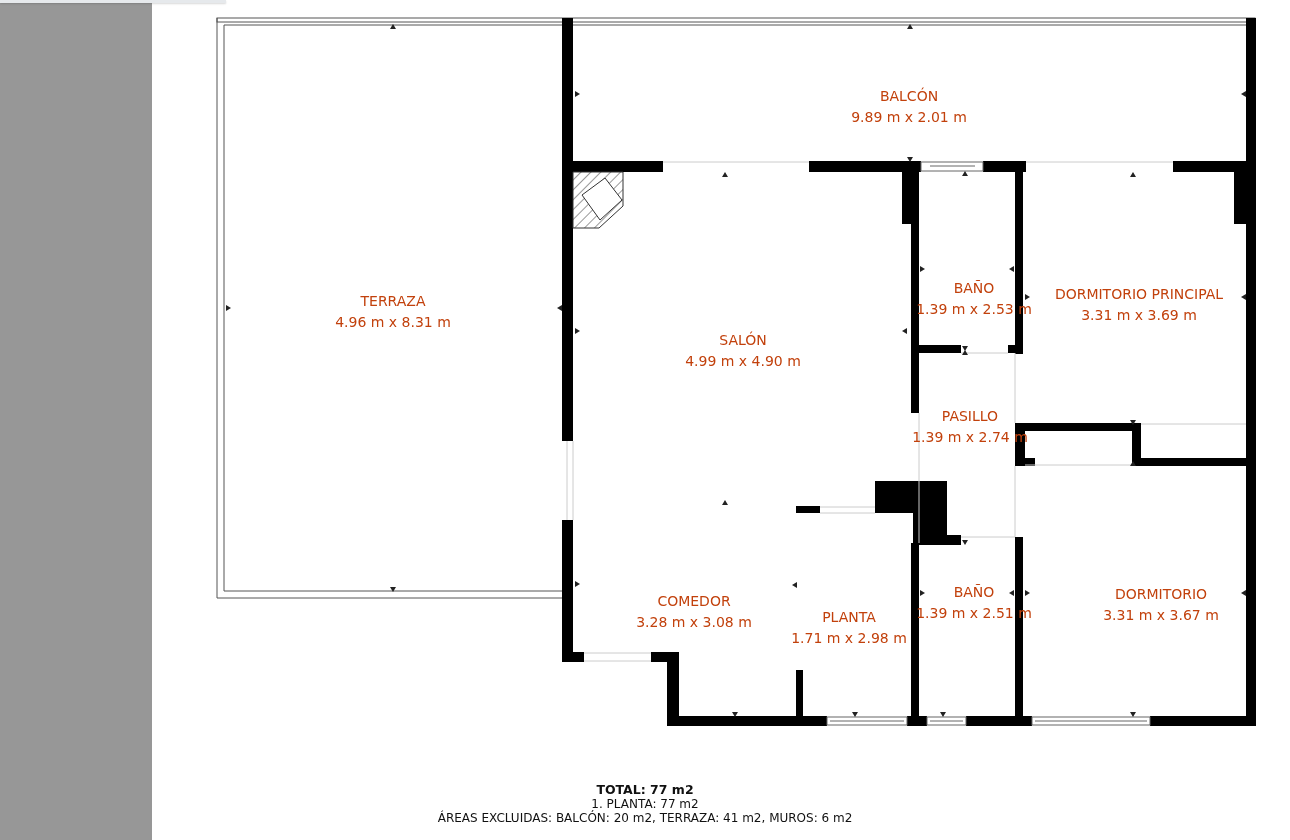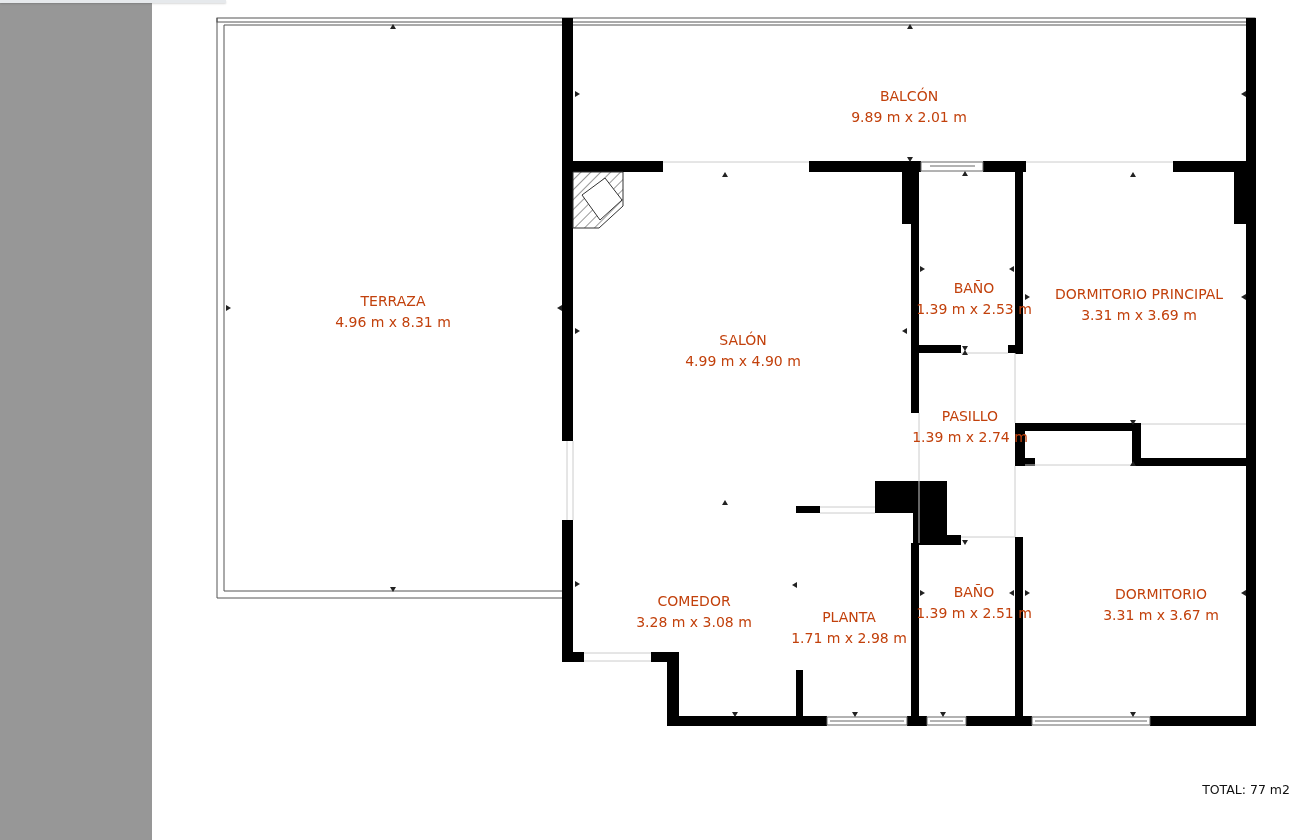--- a/index.html
+++ b/index.html
@@ -2,21 +2,21 @@
 <html><head>
 <meta charset="utf-8">
 <style>
   html, body { margin: 0; padding: 0; }
   body { width: 1290px; height: 840px; position: relative; overflow: hidden; background: #ffffff; font-family: "DejaVu Sans", sans-serif; }
   .left-panel { position: absolute; left: 0; top: 0; width: 152px; height: 840px; background: #979797; }
   .top-bar { position: absolute; left: 0; top: 0; width: 226px; height: 3px; background: #e6e9ec; box-shadow: 0 1px 2px rgba(0,0,0,0.15); }
   .plan { position: absolute; left: 0; top: 0; width: 1290px; height: 840px; }
   .lbl { position: absolute; text-align: center; color: #c2410c; font-size: 14px; line-height: 21px; white-space: nowrap; transform: translateX(-50%); }
   .footer { position: absolute; left: 0; width: 1290px; text-align: center; top: 783px; color: #111; font-size: 12px; line-height: 14px; }
-  .footer .total { font-weight: normal; font-size: 12.5px; text-align: right; }
+  .footer .total { font-weight: bold; font-size: 12.5px; }
 </style>
 </head>
 <body>
 
 <div class="left-panel"></div>
 <div class="top-bar"></div>
 
 <svg class="plan" width="1290" height="840" viewBox="0 0 1290 840" xmlns="http://www.w3.org/2000/svg">
   <defs>
     <pattern id="hatch" patternUnits="userSpaceOnUse" width="7" height="7" patternTransform="rotate(45)">
@@ -185,13 +185,15 @@
   <div>BAÑO</div>
   <div>1.39 m x 2.51 m</div>
 </div>
 <div class="lbl" style="left:1133px; top:584px;margin-left:28px;">
   <div>DORMITORIO</div>
   <div>3.31 m x 3.67 m</div>
 </div>
 
 <div class="footer">
   <div class="total">TOTAL: 77 m2</div>
+  <div>1. PLANTA: 77 m2</div>
+  <div>ÁREAS EXCLUIDAS: BALCÓN: 20 m2, TERRAZA: 41 m2, MUROS: 6 m2</div>
 </div>
 
 </body></html>

